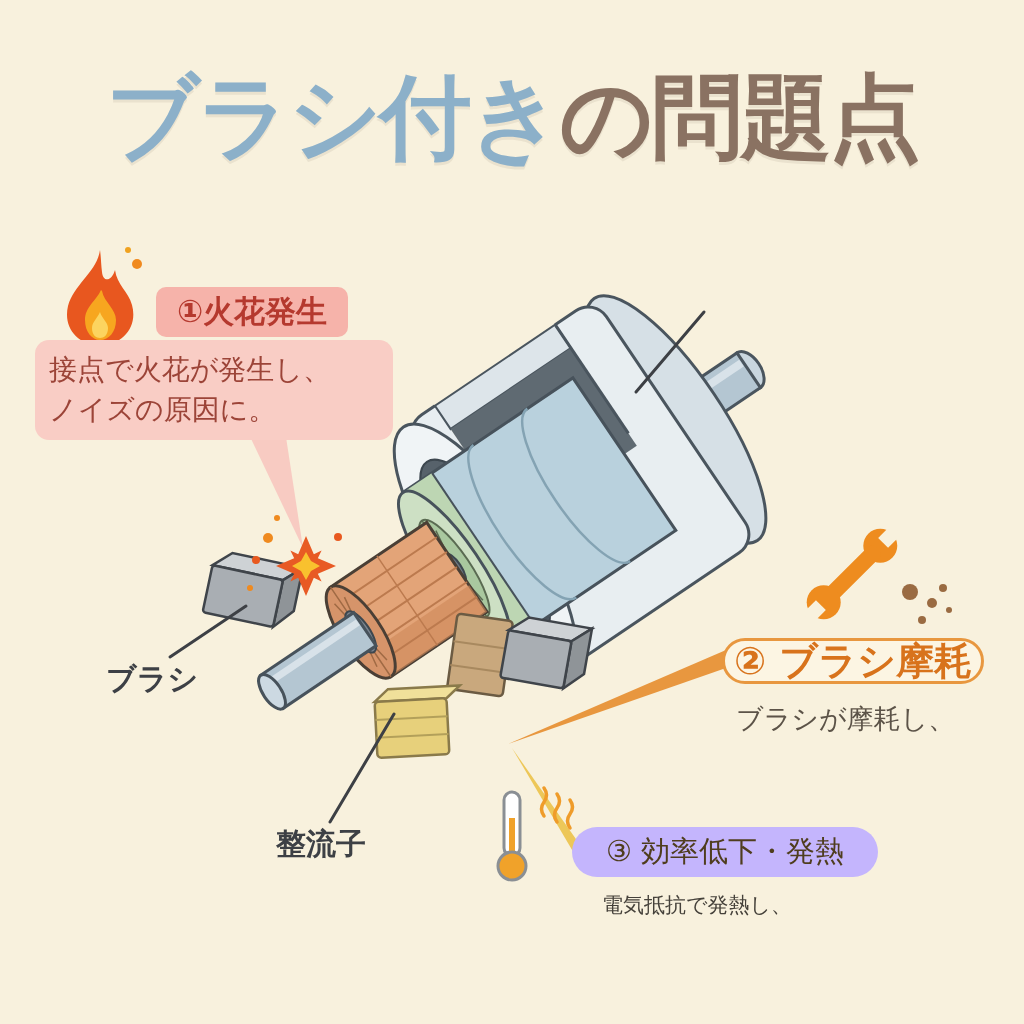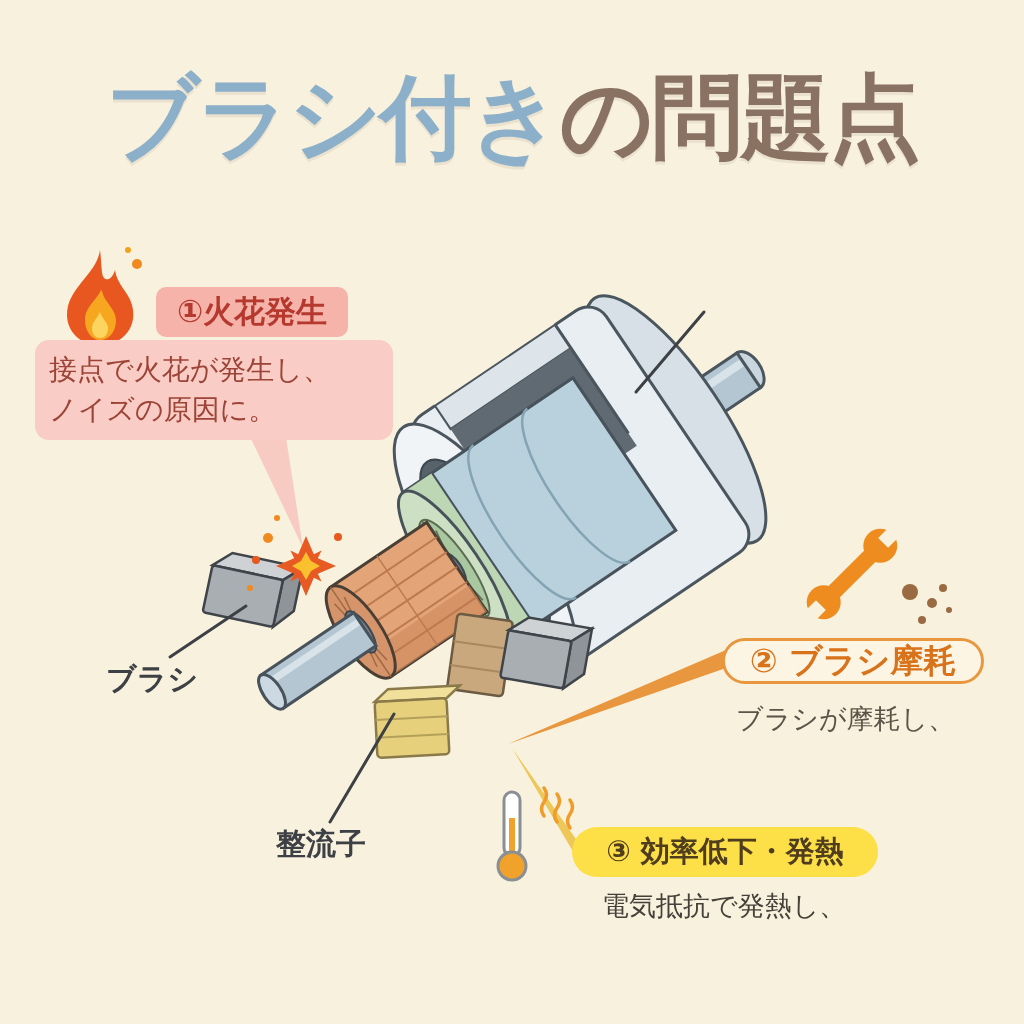--- a/index.html
+++ b/index.html
@@ -32,33 +32,33 @@
   }
   .spark-body {
     left:35px; top:340px; width:330px;
     background:#f9cdc5; border-radius:14px;
     padding:10px 14px; color:#9c4438; font-size:28px; line-height:40px;
   }
 
   .wear-header {
     left:722px; top:638px; width:262px; height:46px;
     background:#fcf5e3; border:3px solid #e8973f; border-radius:26px;
-    color:#d8731c; font-size:33px; font-weight:bold;
+    color:#d8731c; font-size:38px; font-weight:bold;
     display:flex; align-items:center; justify-content:center;
     box-sizing:border-box;
   }
   .wear-body { left:736px; top:700px; color:#5c5348; font-size:27px; line-height:38px; }
 
   .heat-header {
     left:572px; top:827px; width:306px; height:50px;
-    background:#fde047; border-radius:26px;
-    color:#4f3d1e; font-size:29px; font-weight:bold;
+    background:#c4b5fd; border-radius:26px;
+    color:#4f3d1e; font-size:29px; font-weight:normal;
     display:flex; align-items:center; justify-content:center;
   }
-  .heat-body { left:602px; top:886px; color:#45413a; font-size:27px; line-height:39px; }
+  .heat-body { left:602px; top:886px; color:#45413a; font-size:21px; line-height:39px; }
 </style>
 </head>
 <body>
 
 <div class="canvas">
 
   <svg class="art" width="1024" height="1024" viewBox="0 0 1024 1024">
 
     <polygon points="244,424 284,424 303,548" fill="#f8cbc2"></polygon>
     <polygon points="726,650 726,668 508,744" fill="#e8973f"></polygon>

